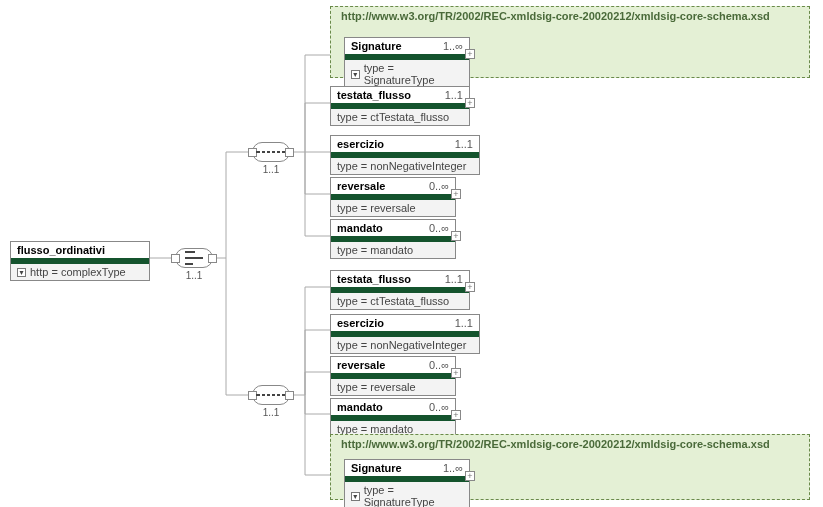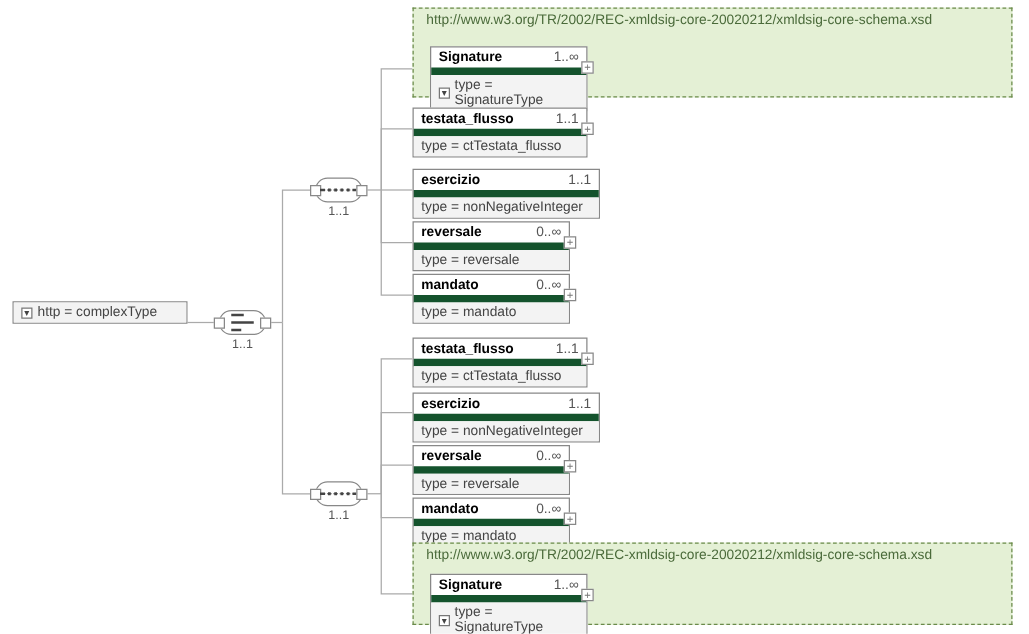--- a/index.html
+++ b/index.html
@@ -102,20 +102,21 @@
   .mini-toggle-left{left:-5px} .mini-toggle-right{right:-5px}
   .import-box {
     position: absolute;
     border: 1px dashed #6a8a4a;
     background: #e4f0d5;
     color: #4a6a3a;
     font-size: 11px;
   }
   .import-url {
     padding: 3px 10px;
+    font-weight: bold;
   }
   svg.connectors {
     position: absolute;
     left: 0; top: 0;
     width: 823px; height: 507px;
     pointer-events: none;
   }
   svg.connectors path { stroke: #aaa; stroke-width: 1; fill: none; }
 </style>
 </head>
@@ -138,20 +139,23 @@
 
   <path d="M290 395 H305"></path>
   <path d="M305 395 V287 H330"></path>
   <path d="M305 395 V330 H330"></path>
   <path d="M305 395 V372 H330"></path>
   <path d="M305 395 V414 H330"></path>
   <path d="M305 395 V475 H330"></path>
 </svg>
 
 <div class="node-box" style="left:10px;top:241px;width:140px;">
+  <div class="node-title">
+    <span>flusso_ordinativi</span>
+  </div>
   <div class="node-type">
     <span class="toggle">▾</span>
     <span>http = complexType</span>
   </div>
 </div>
 
 <div class="compositor" style="left:175px;top:248px;">
   <span class="mini-toggle-left"></span>
   <div class="choice-lines">
     <span class="cl1"></span>

